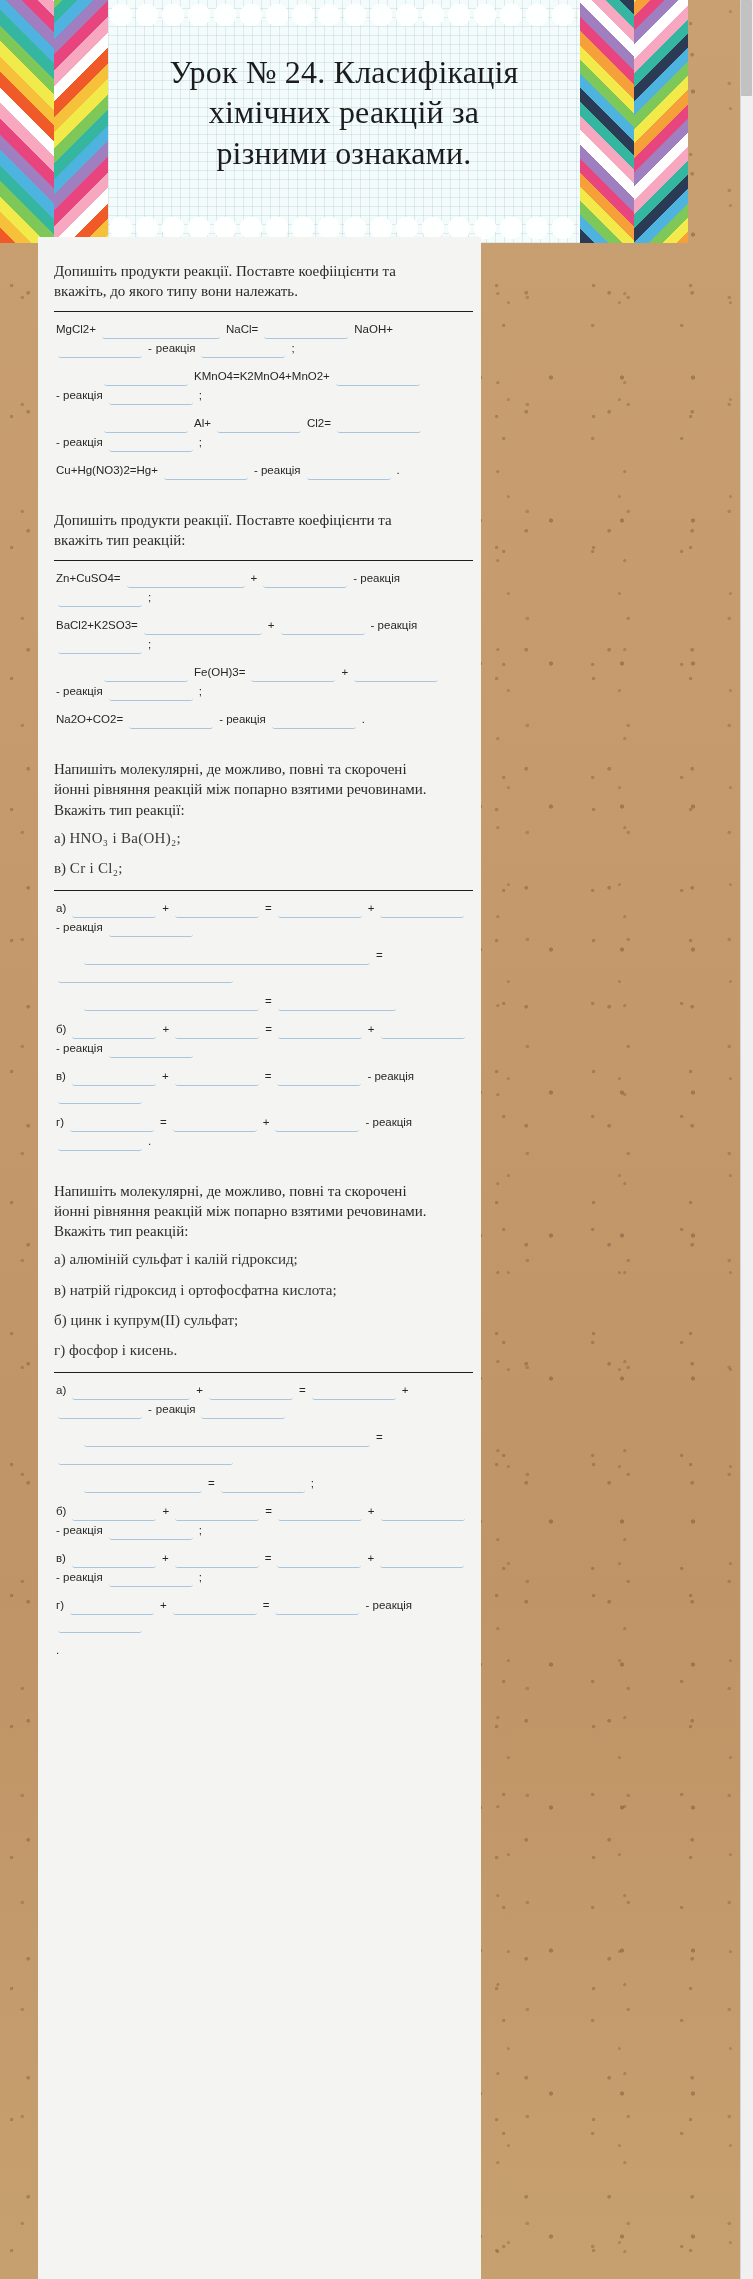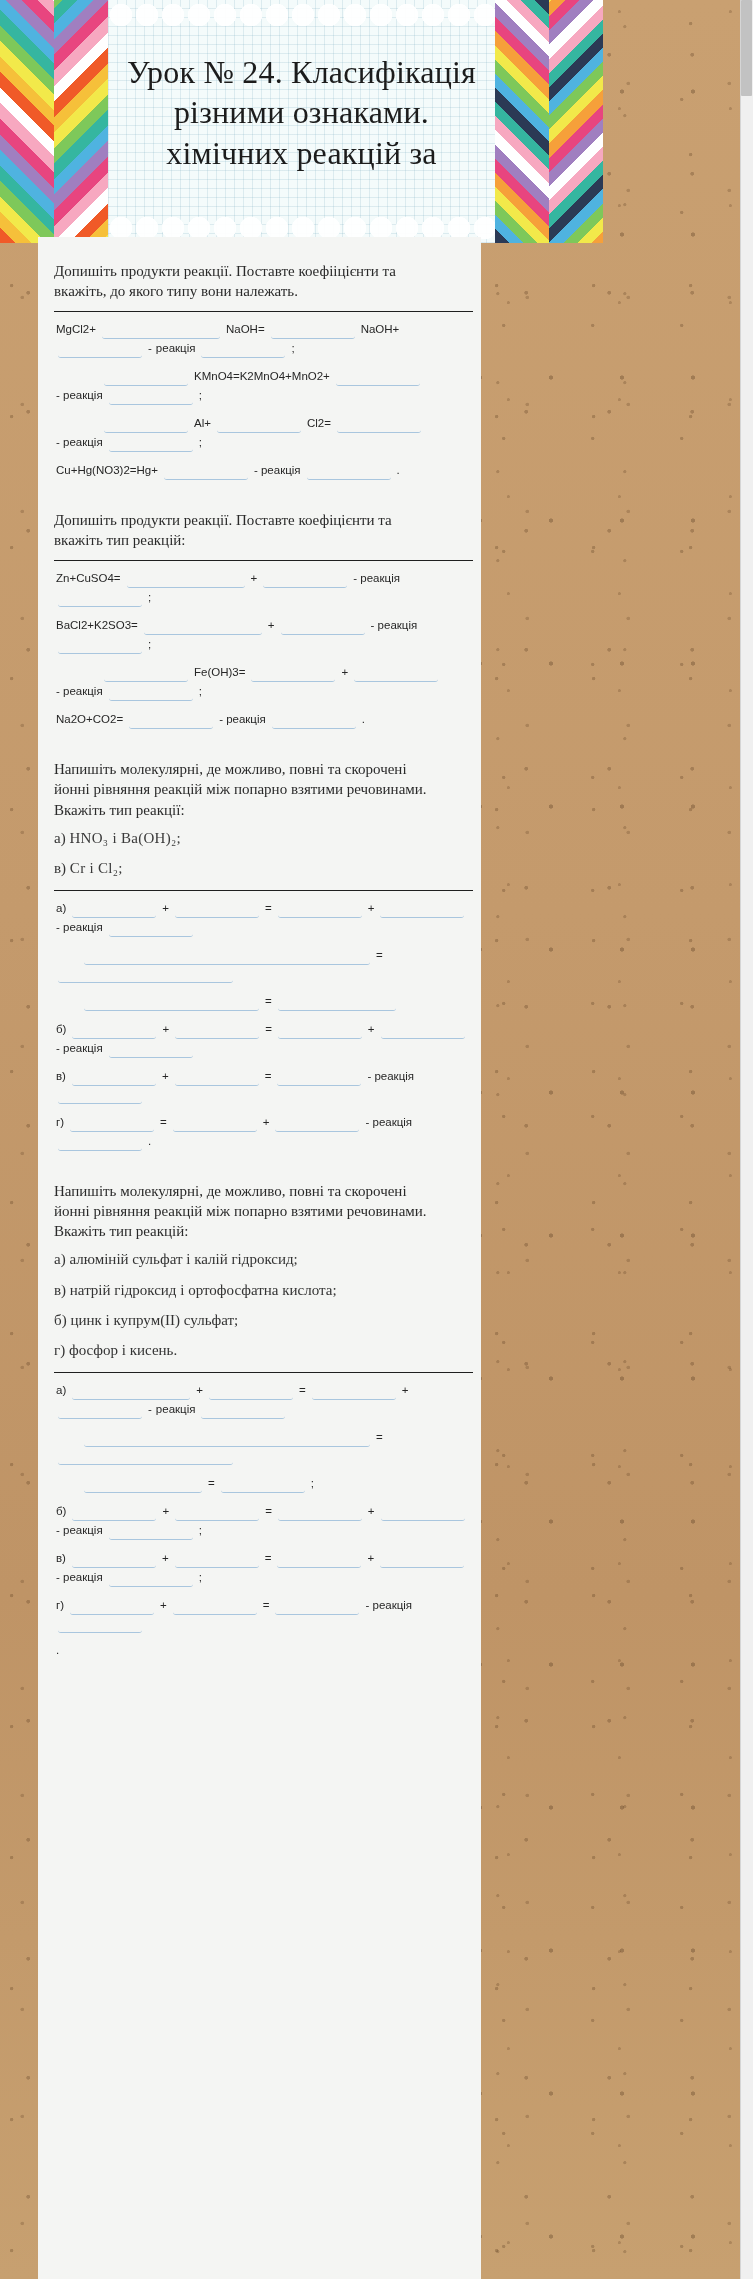--- a/index.html
+++ b/index.html
@@ -33,21 +33,21 @@
     position:absolute; right:1px; top:0; width:11px; height:96px;
     background:#c2c2c2; border-radius:1px;
   }
   #scroll-arrow {
     position:absolute; right:1px; top:1px; width:11px; height:11px;
     color:#666; font-size:8px; line-height:11px; text-align:center;
   }
 
   
   #banner {
-    position:absolute; left:0; top:0; width:603px; height:243px;
+    position:absolute; left:0; top:0; width:688px; height:243px;
     overflow:hidden;
     background:
       repeating-linear-gradient(0deg, rgba(120,170,190,.20) 0 1px, transparent 1px 9px),
       repeating-linear-gradient(90deg, rgba(120,170,190,.20) 0 1px, transparent 1px 9px),
       #f4fbfb;
   }
   #banner .left-art, #banner .right-art {
     position:absolute; top:0; height:243px; width:108px;
     background-repeat:no-repeat;
   }
@@ -172,39 +172,39 @@
 <div id="banner">
   <div class="left-art"></div>
   <div class="left-art2"></div>
   <div class="right-art"></div>
   <div class="right-art2"></div>
   <div class="scallop-top"></div>
   <div class="scallop-bottom"></div>
 
   <div id="title">
     <div>Урок № 24. Класифікація</div>
+    <div>хімічних реакцій за</div>
     <div>різними ознаками.</div>
-    <div>хімічних реакцій за</div>
   </div>
 </div>
 
 <div id="card">
 
   <div class="block">
     <p class="prompt">
       <span>Допишіть продукти реакції. Поставте коефііцієнти та</span><br>
       <span>вкажіть, до якого типу вони належать.</span>
     </p>
     <hr class="rule">
     <div class="eqs">
 
       <div class="eqline">
         <span class="tok">MgCl2+</span>
         <span class="blank b-xl"></span>
-        <span class="tok">NaOH=</span>
+        <span class="tok">NaCl=</span>
         <span class="blank b-l"></span>
         <span class="tok">NaOH+</span>
         <span class="blank b-l"></span>
         <span class="tok">-</span>
         <span class="tok">реакція</span>
         <span class="blank b-l"></span>
         <span class="tok">;</span>
       </div>
 
       <div class="eqline">

